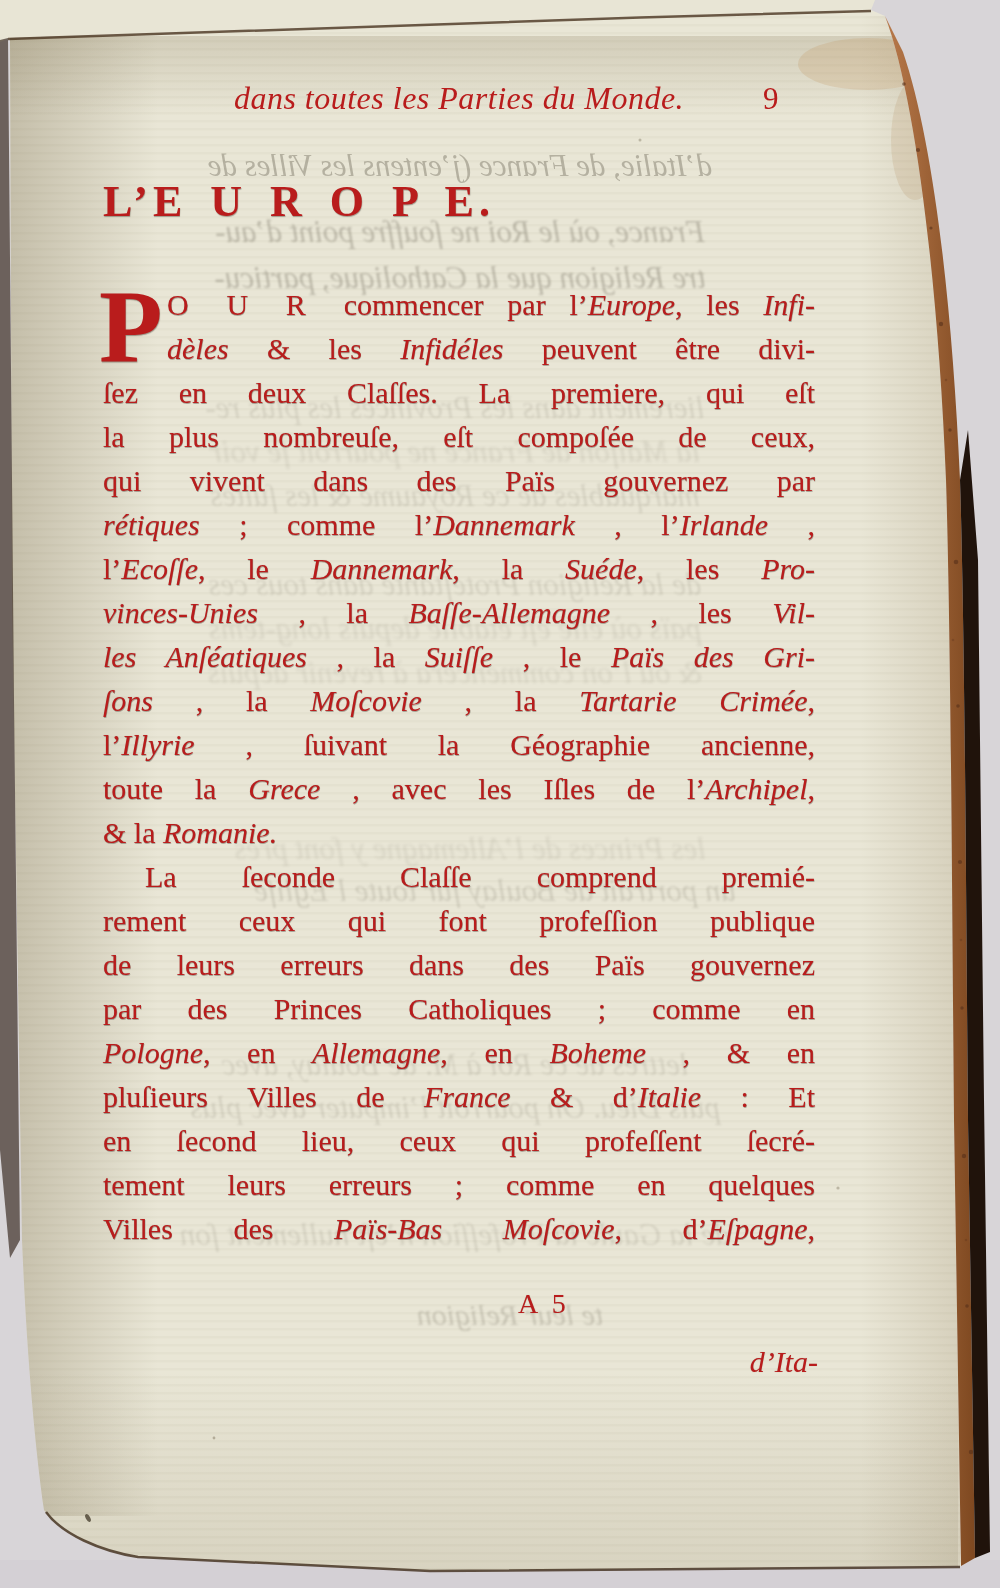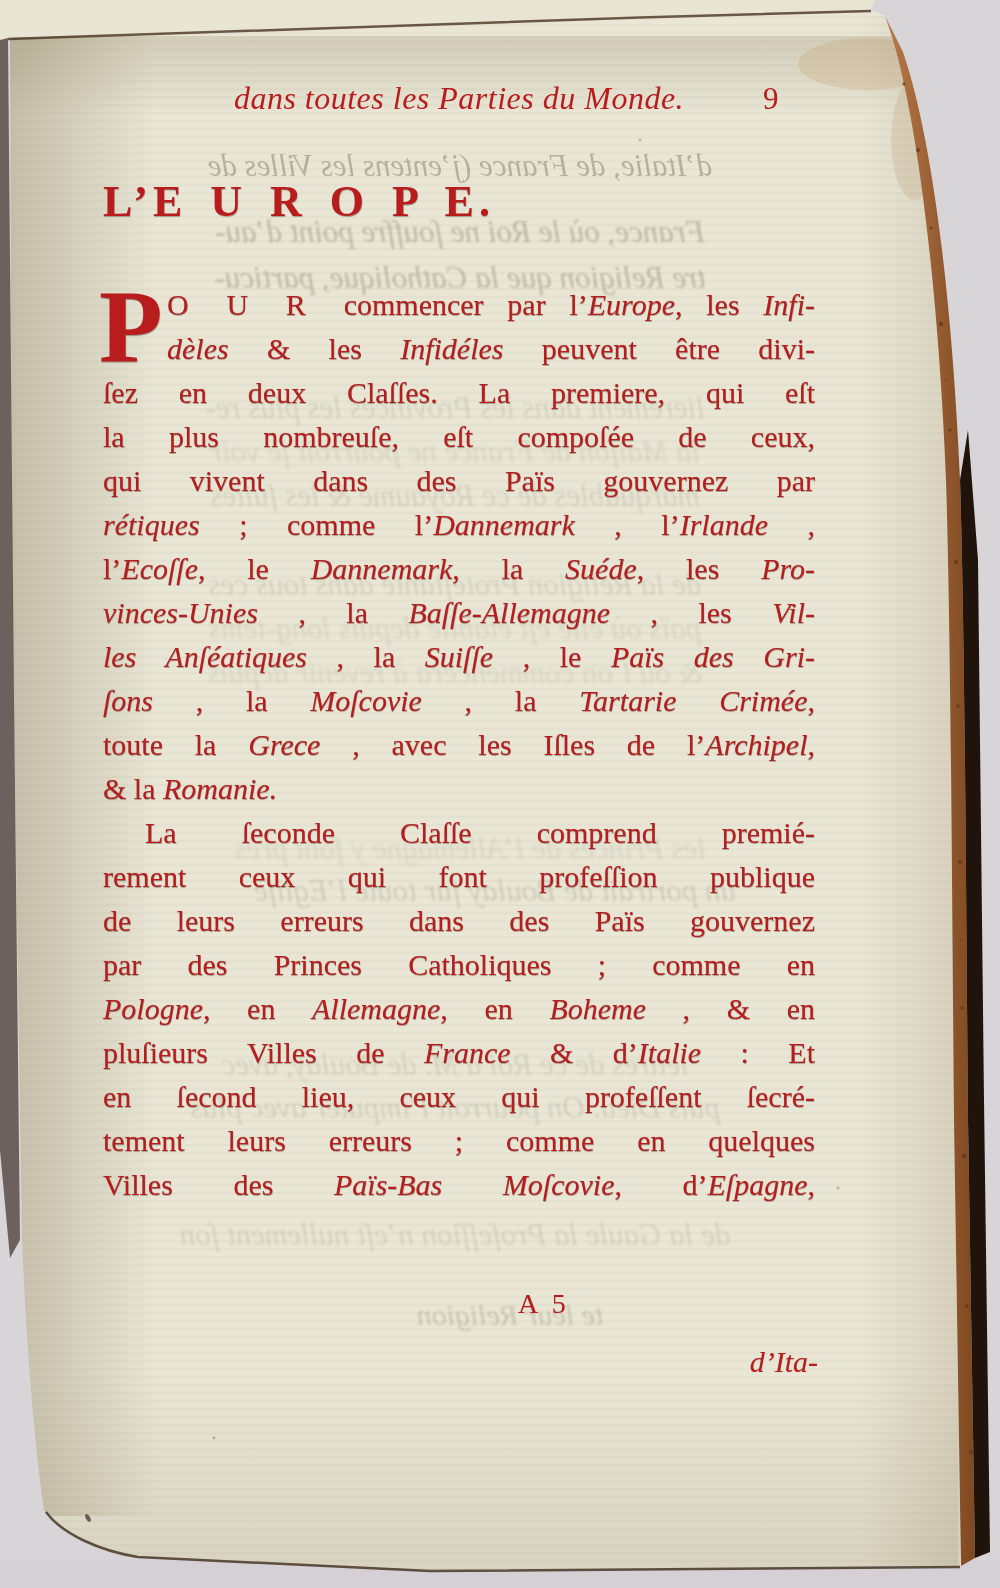--- a/index.html
+++ b/index.html
@@ -199,20 +199,21 @@
       <div class="line drop-side"><span class="ls">O U R </span><span>commencer par l’</span><span class="it">Europe</span><span>, les </span><span class="it">Infi-</span></div>
       <div class="line drop-side"><span class="it">dèles</span><span> &amp; les </span><span class="it">Infidéles</span><span> peuvent être divi-</span></div>
       <div class="line"><span>ſez en deux Claſſes. La premiere, qui eſt</span></div>
       <div class="line"><span>la plus nombreuſe, eſt compoſée de ceux,</span></div>
       <div class="line"><span>qui vivent dans des Païs gouvernez par</span></div>
       <div class="line"><span class="it">rétiques</span><span> ; comme l’</span><span class="it">Dannemark</span><span> , l’</span><span class="it">Irlande</span><span> ,</span></div>
       <div class="line"><span>l’</span><span class="it">Ecoſſe</span><span>, le </span><span class="it">Dannemark</span><span>, la </span><span class="it">Suéde</span><span>, les </span><span class="it">Pro-</span></div>
       <div class="line"><span class="it">vinces-Unies</span><span> , la </span><span class="it">Baſſe-Allemagne</span><span> , les </span><span class="it">Vil-</span></div>
       <div class="line"><span class="it">les Anſéatiques</span><span> , la </span><span class="it">Suiſſe</span><span> , le </span><span class="it">Païs des Gri-</span></div>
       <div class="line"><span class="it">ſons</span><span> , la </span><span class="it">Moſcovie</span><span> , la </span><span class="it">Tartarie Crimée</span><span>,</span></div>
+      <div class="line"><span>l’</span><span class="it">Illyrie</span><span> , ſuivant la Géographie ancienne,</span></div>
       <div class="line"><span>toute la </span><span class="it">Grece</span><span> , avec les Iſles de l’</span><span class="it">Archipel</span><span>,</span></div>
       <div class="line nojust"><span>&amp; la </span><span class="it">Romanie.</span></div>
       <div class="line" style="text-indent: 42px;"><span>La ſeconde Claſſe comprend premié-</span></div>
       <div class="line"><span>rement ceux qui font profeſſion publique</span></div>
       <div class="line"><span>de leurs erreurs dans des Païs gouvernez</span></div>
       <div class="line"><span>par des Princes Catholiques ; comme en</span></div>
       <div class="line"><span class="it">Pologne</span><span>, en </span><span class="it">Allemagne</span><span>, en </span><span class="it">Boheme</span><span> , &amp; en</span></div>
       <div class="line"><span>pluſieurs Villes de </span><span class="it">France</span><span> &amp; d’</span><span class="it">Italie</span><span> : Et</span></div>
       <div class="line"><span>en ſecond lieu, ceux qui profeſſent ſecré-</span></div>
       <div class="line"><span>tement leurs erreurs ; comme en quelques</span></div>

